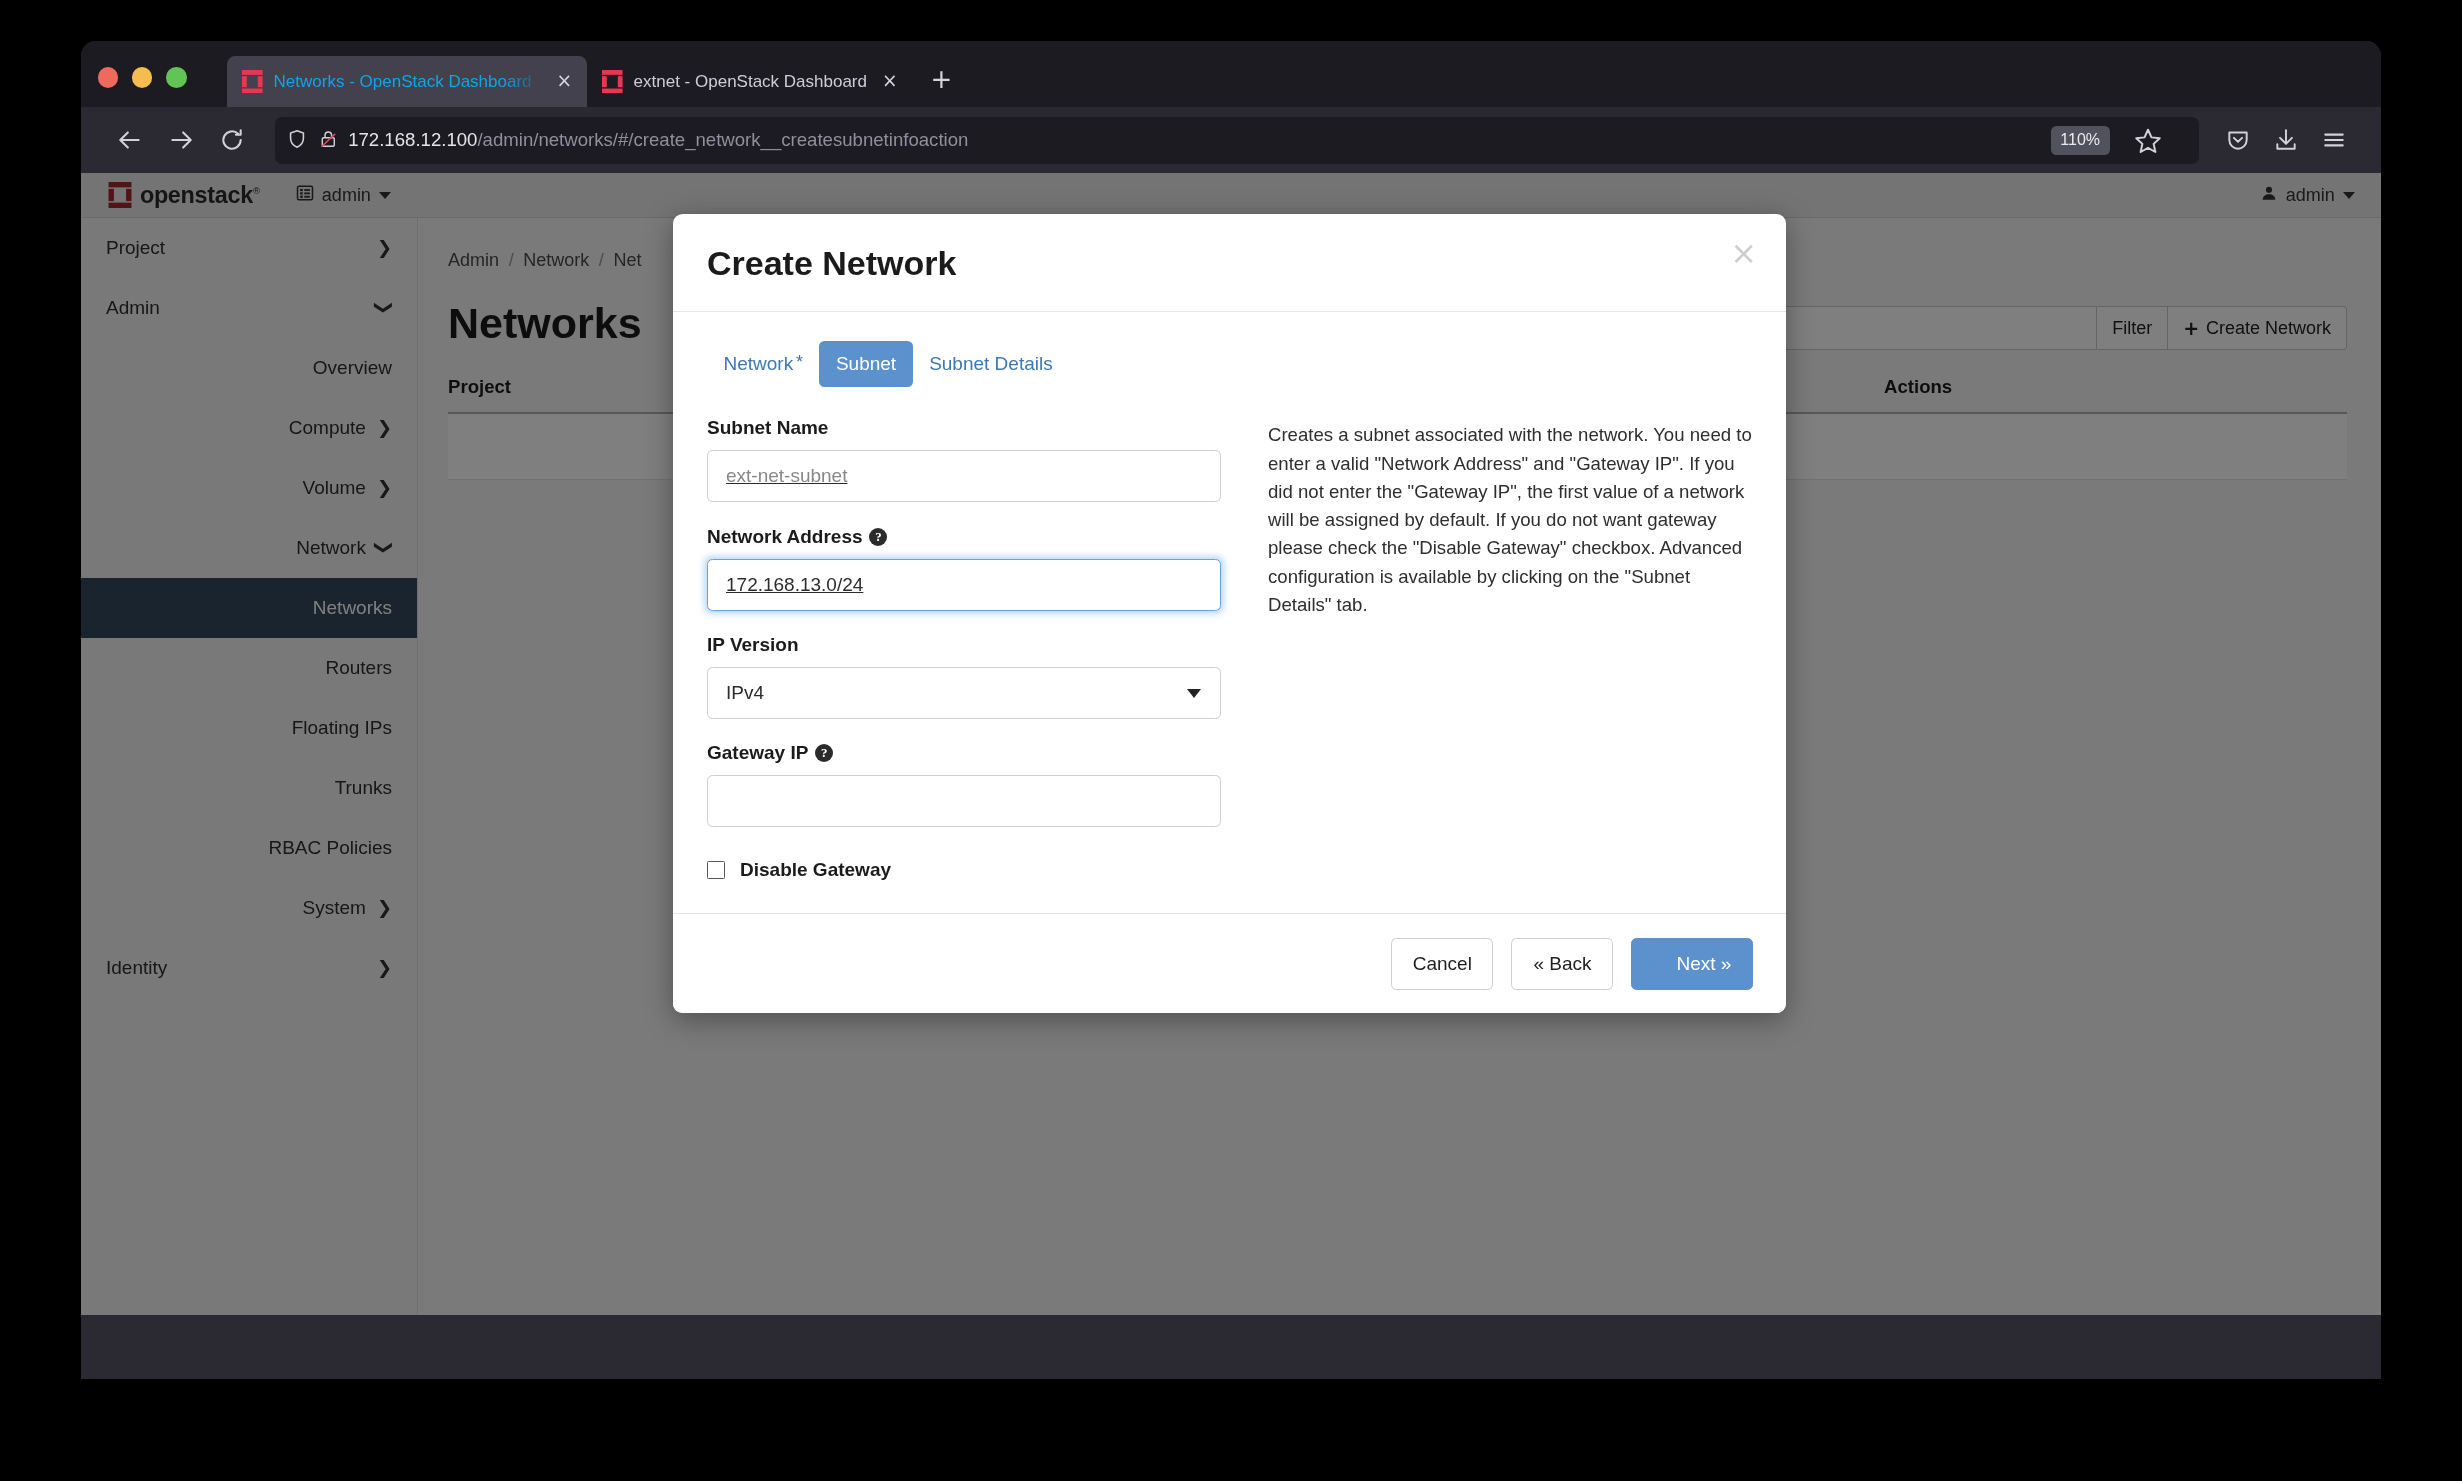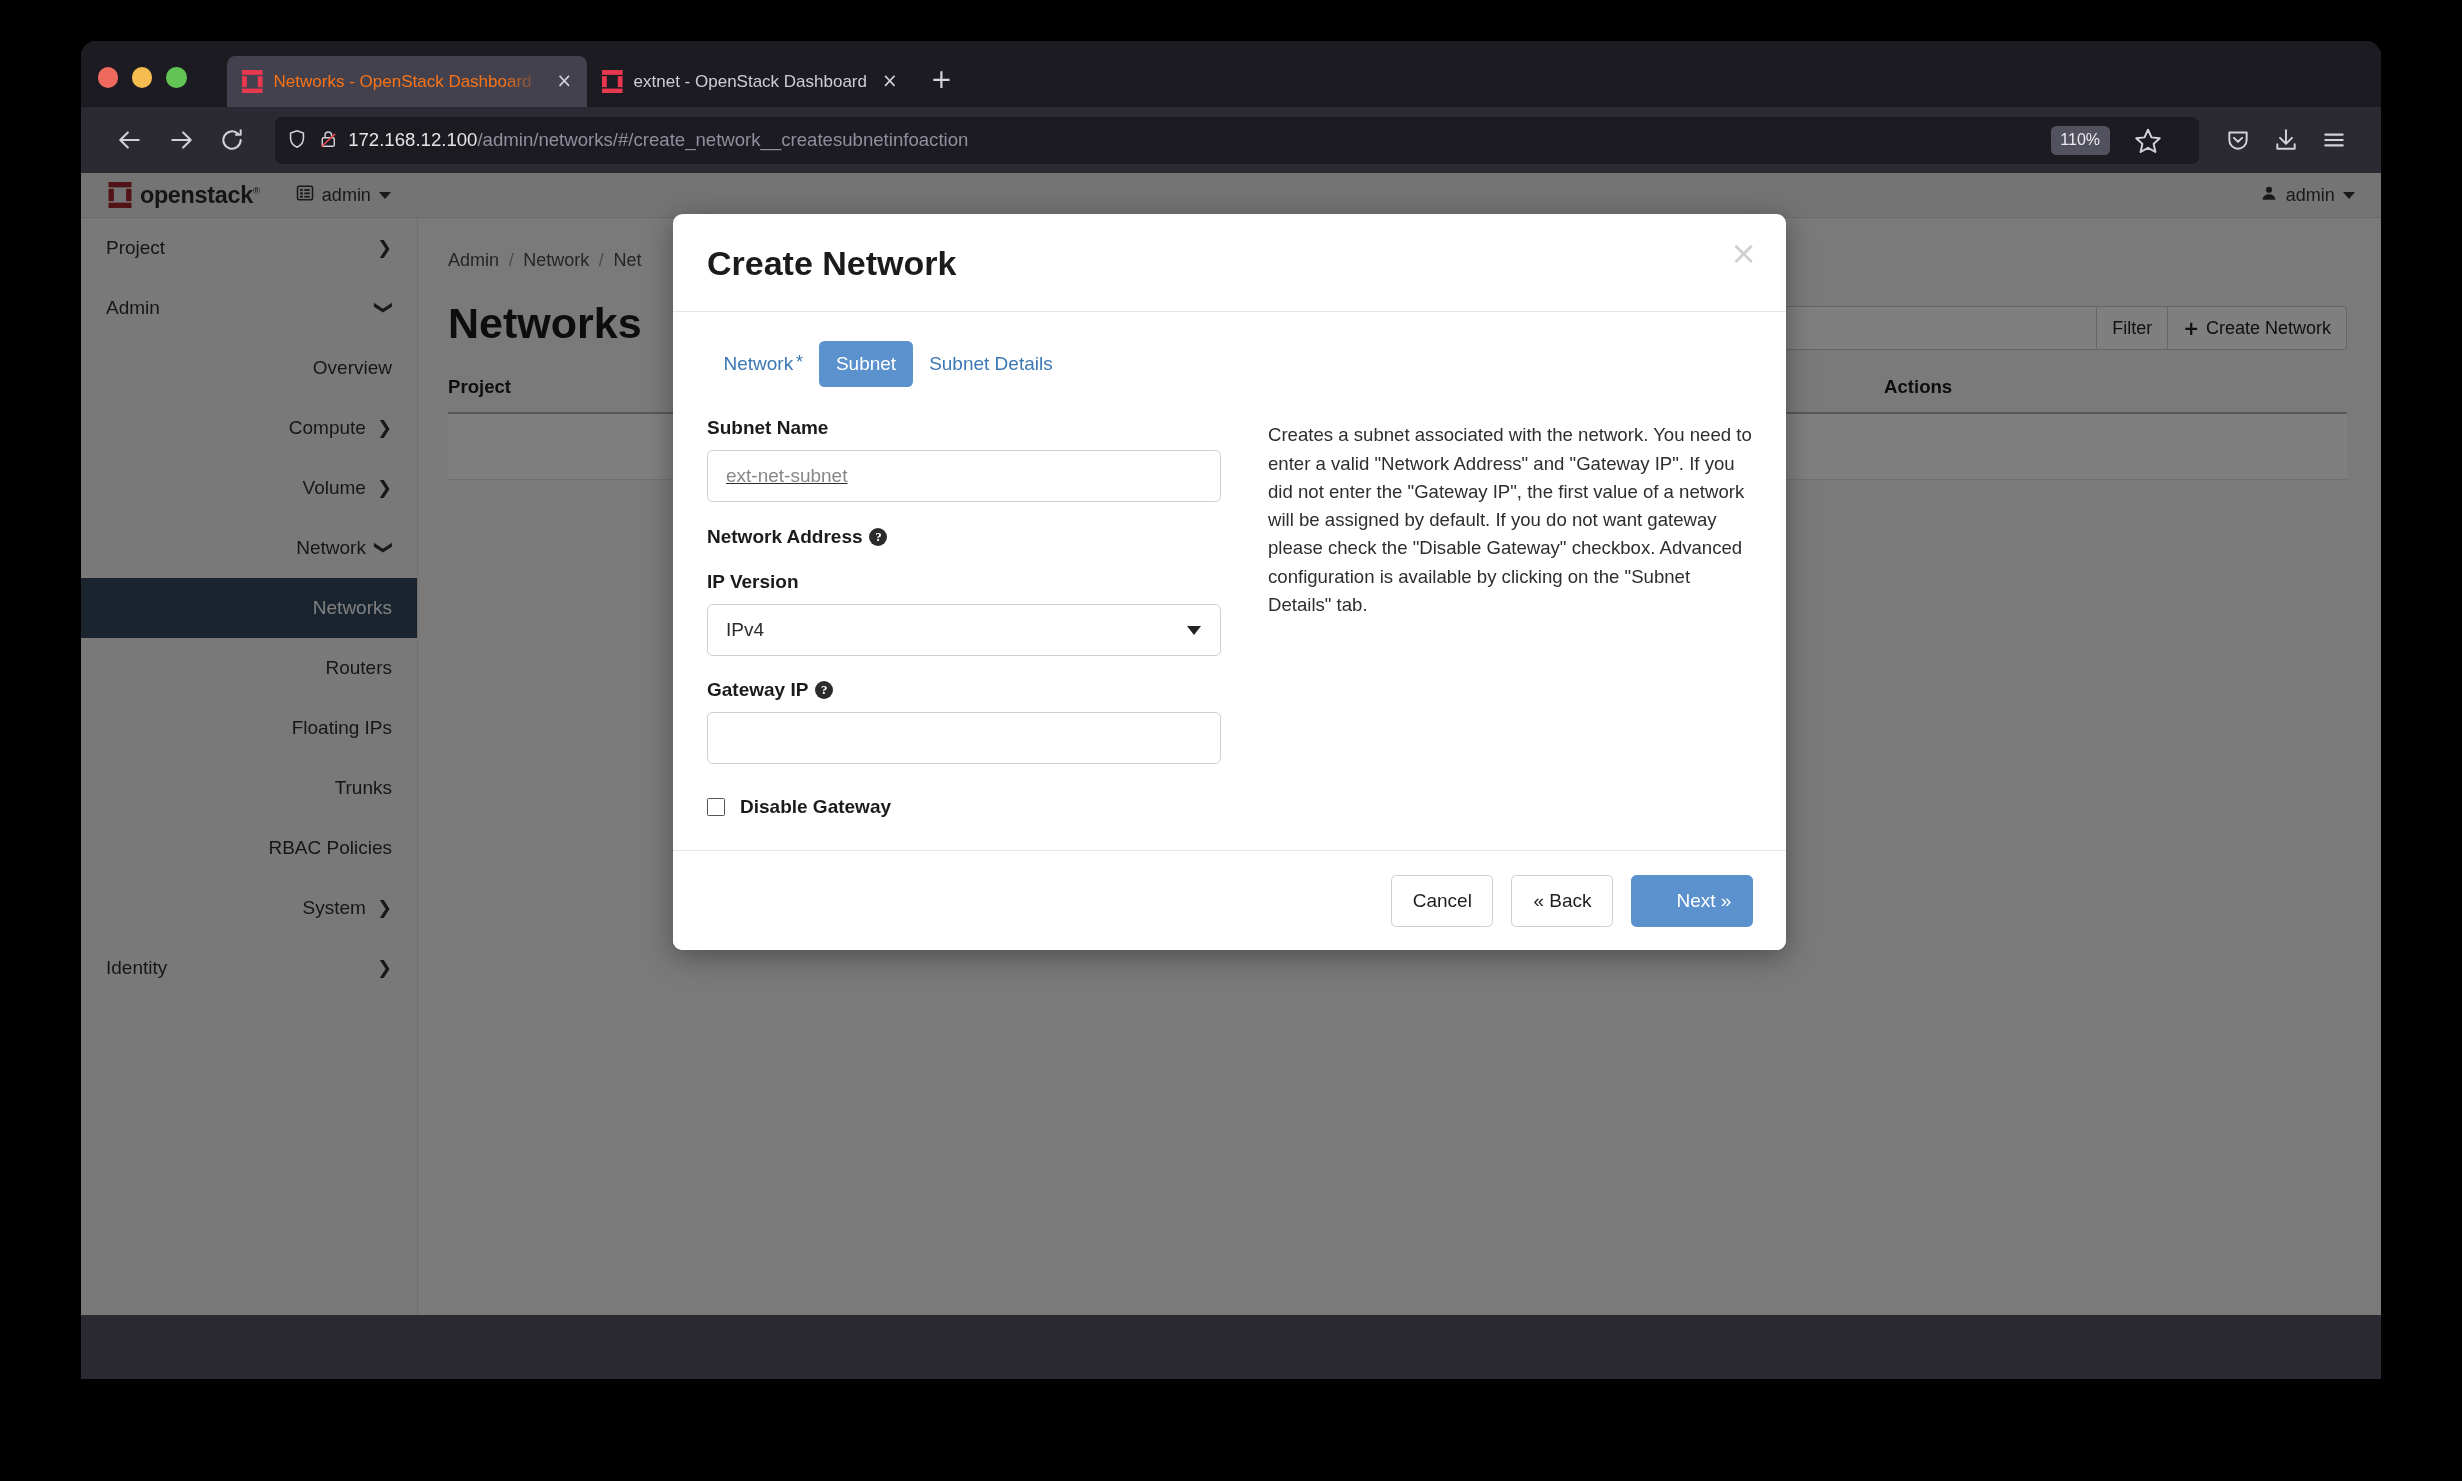--- a/index.html
+++ b/index.html
@@ -48,21 +48,21 @@
     gap: 11px;
   }
   .tab.active { background: #42414d; }
   .tab-favicon {
     width: 20.6px; height: 23.4px;
     flex: 0 0 auto;
     position: relative;
   }
   .tab-favicon svg { display: block; }
   .tab-title {
-    color: #f97316;
+    color: #0ea5e9;
     font-size: 17px;
     white-space: nowrap;
     overflow: hidden;
   }
   .tab.active .tab-title {
     width: 268px;
     -webkit-mask-image: linear-gradient(to right, #000 86%, transparent 100%);
     mask-image: linear-gradient(to right, #000 86%, transparent 100%);
   }
   .tab.inactive .tab-title { color: #cfcdd4; }
@@ -702,20 +702,21 @@
             <div class="fg">
               <div class="flabel">Subnet Name</div>
               <input class="finput" type="text" placeholder="ext-net-subnet" style="">
             </div>
 
             <div class="fg">
               <div class="flabel">
                 <span>Network Address</span>
                 <span class="help-badge">?</span>
               </div>
+              <input class="finput focused" type="text" value="172.168.13.0/24" style="">
             </div>
 
             <div class="fg">
               <div class="flabel">IP Version</div>
               <div class="fselect">
                 <span>IPv4</span>
                 <span class="sel-caret"></span>
               </div>
             </div>
 

